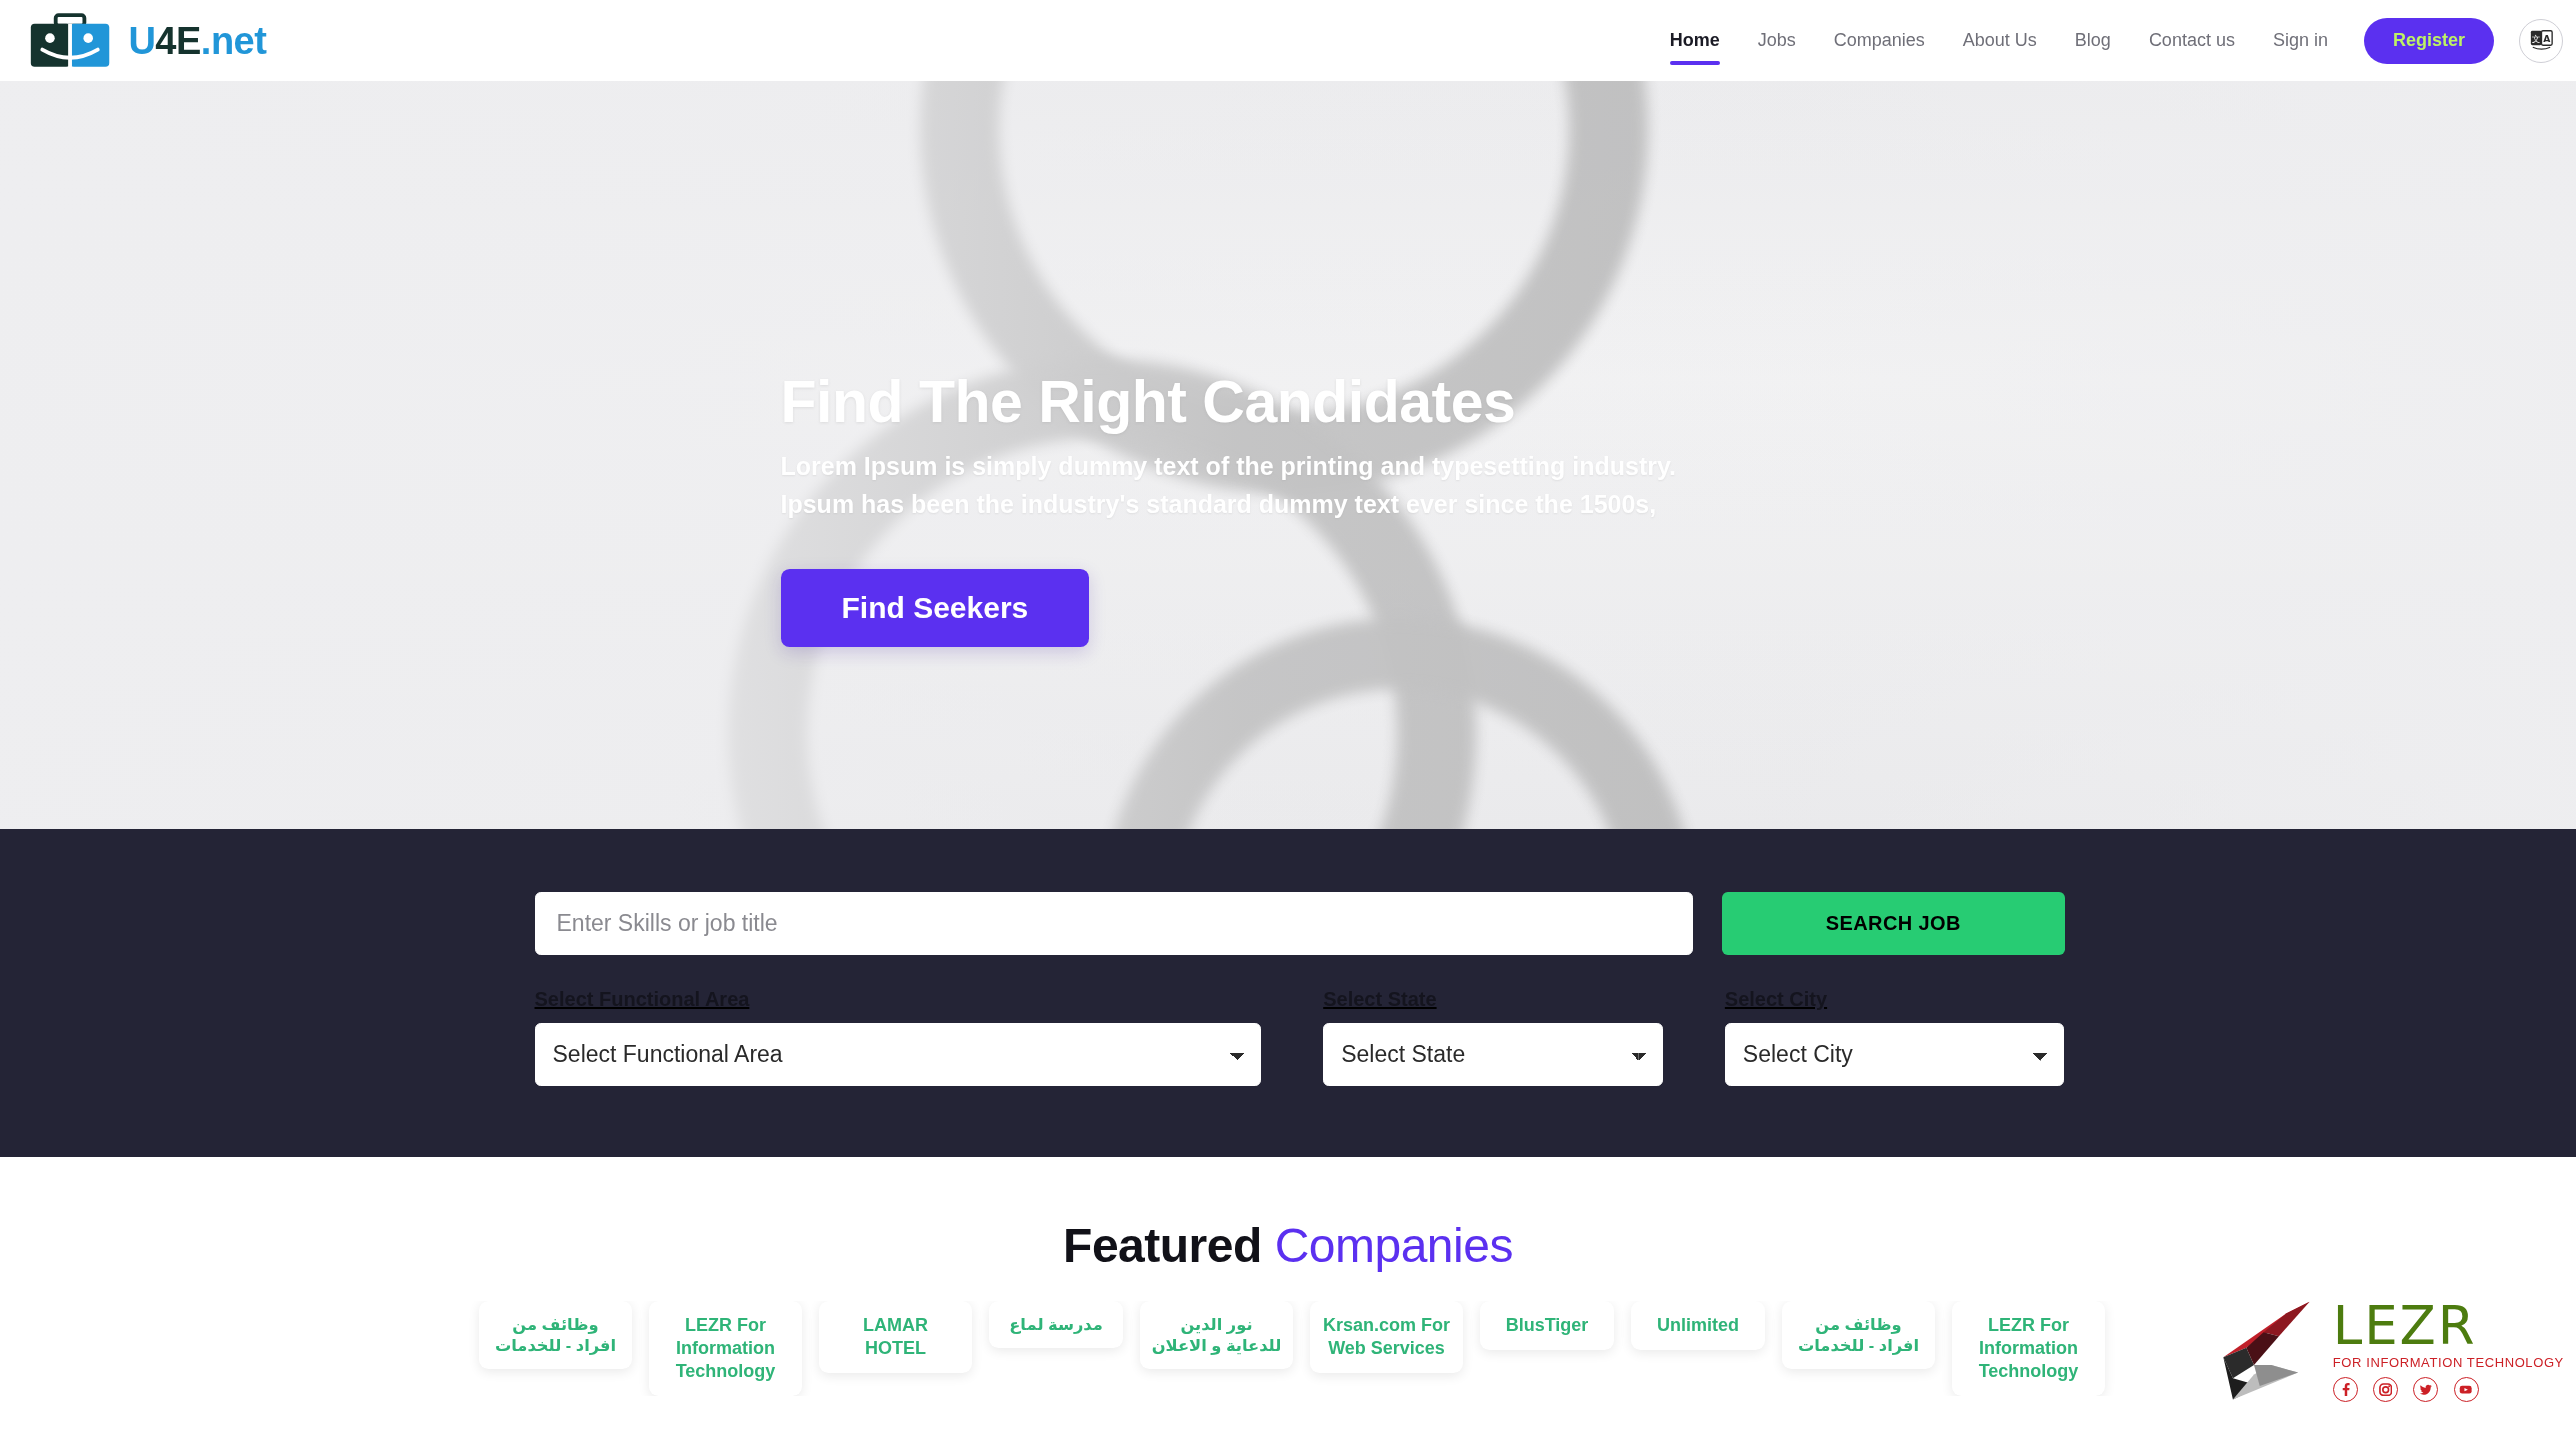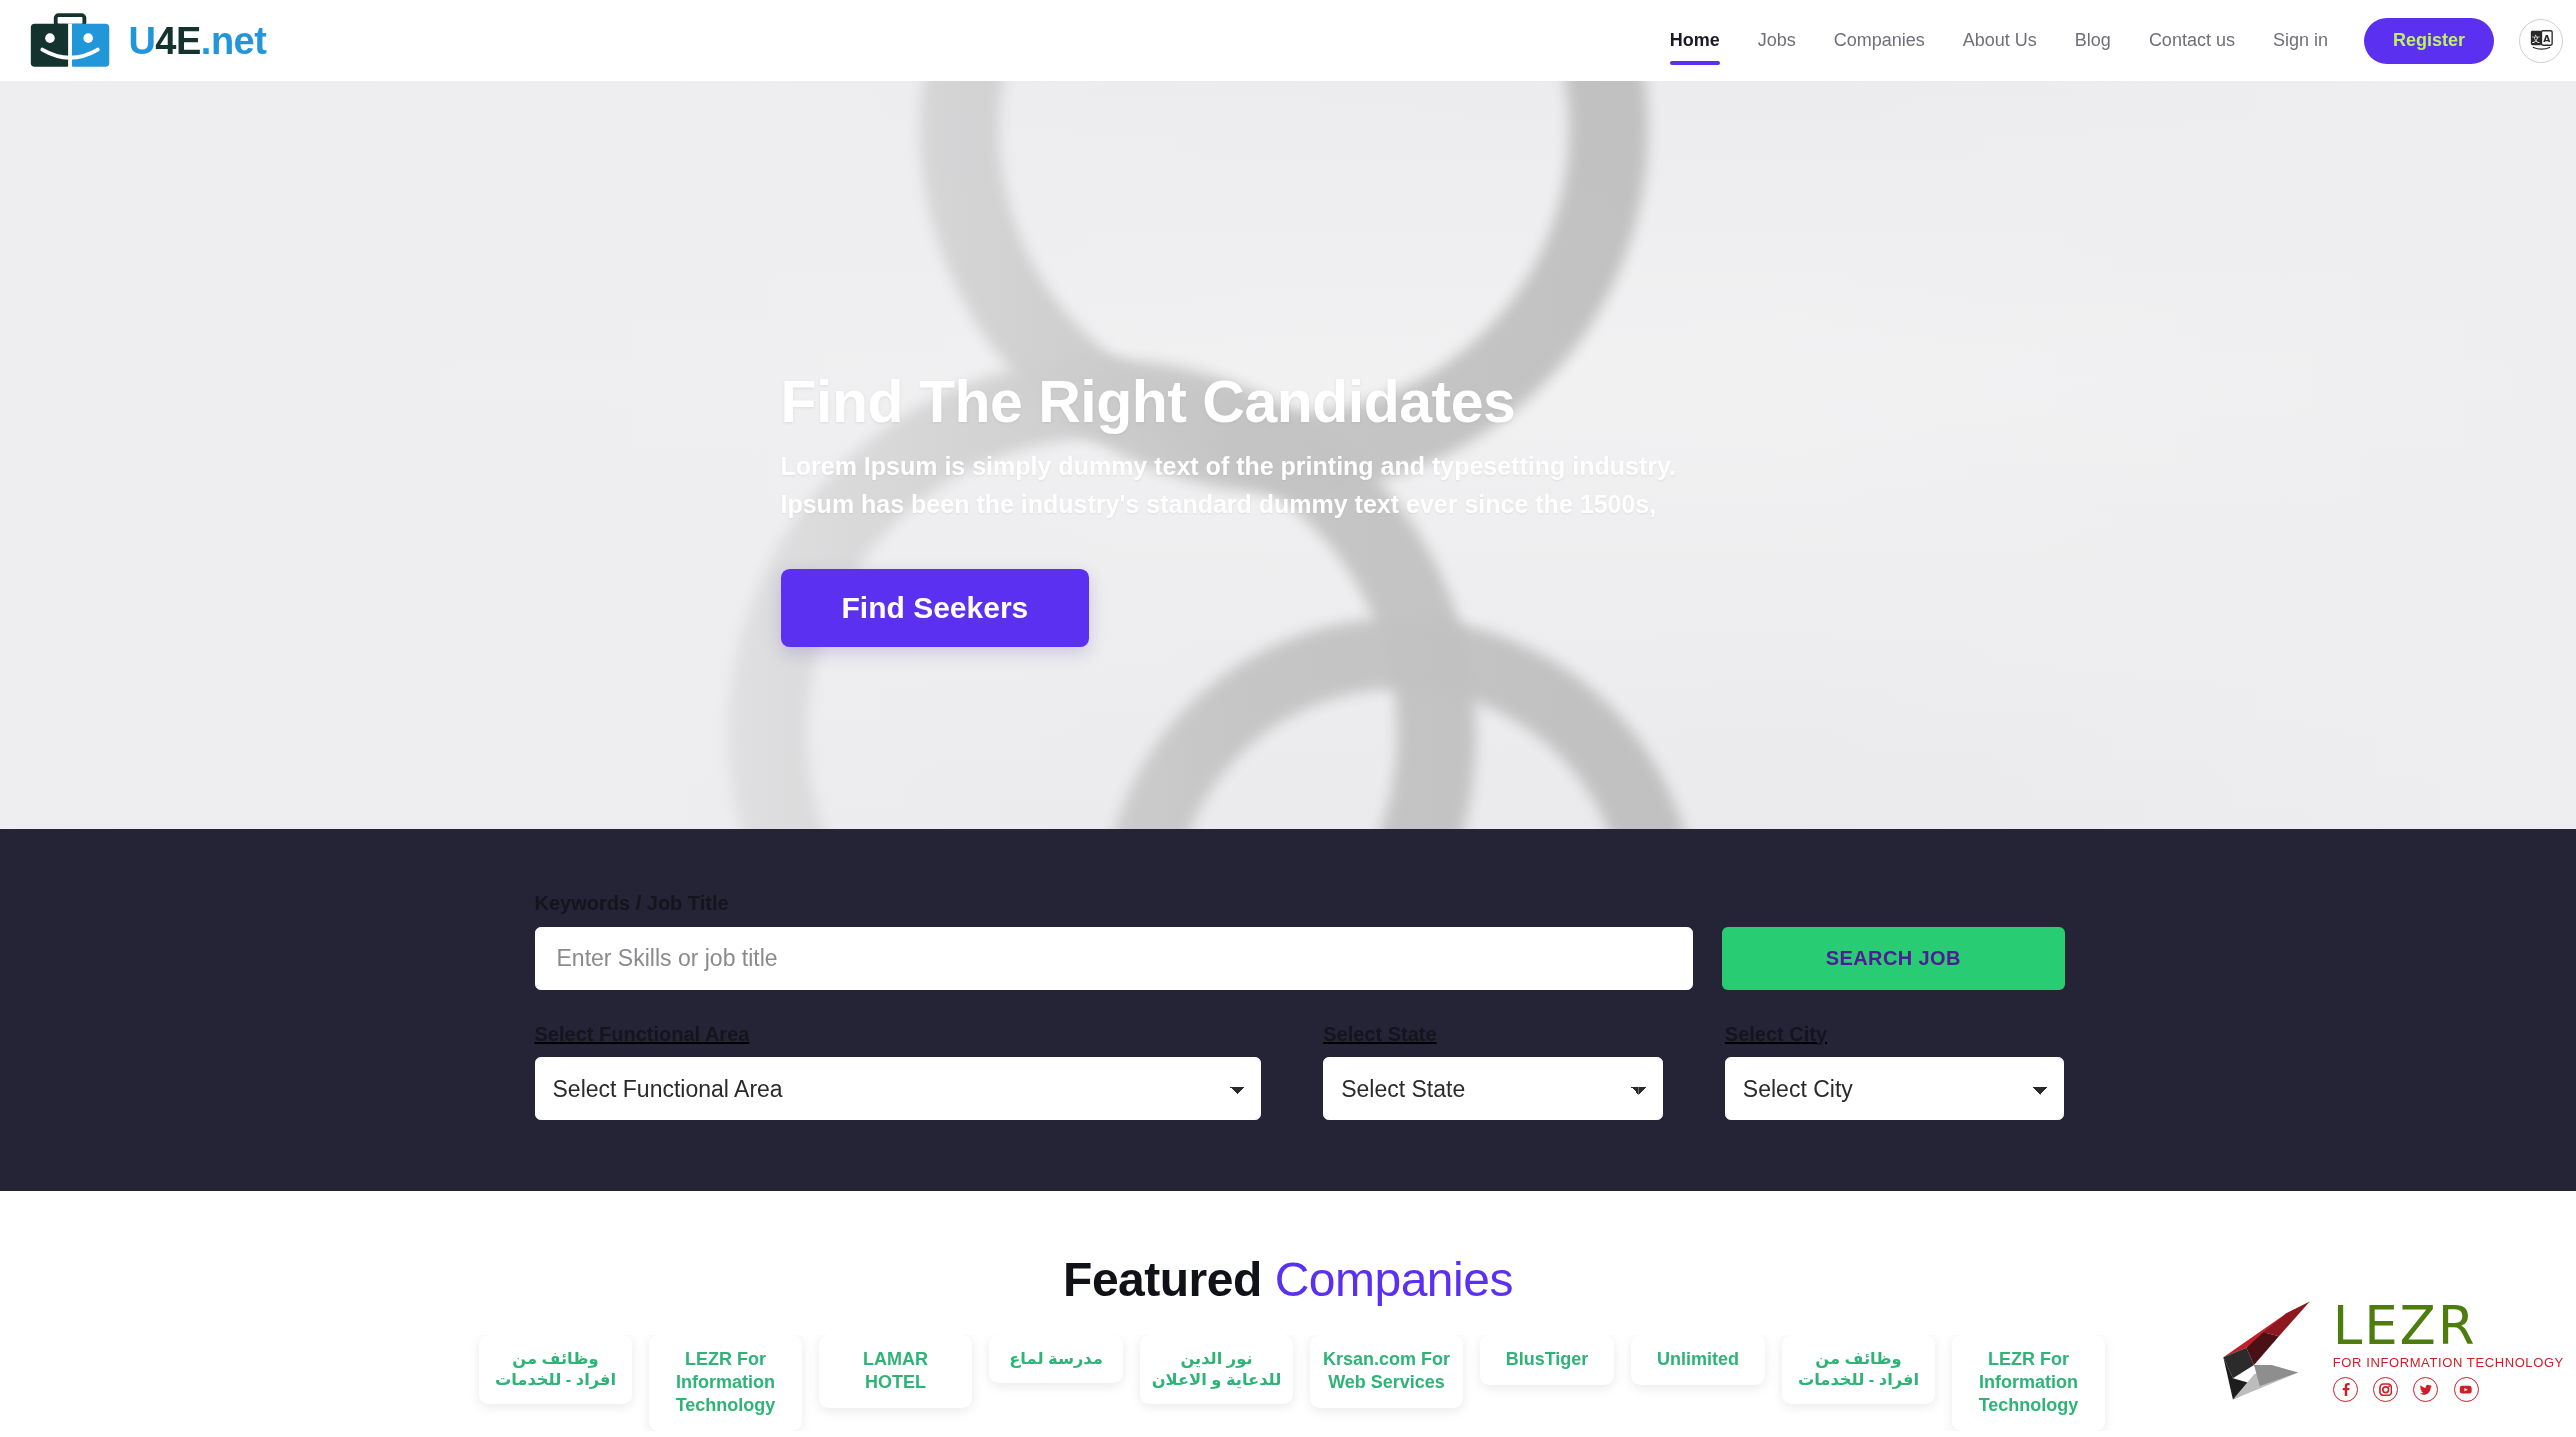--- a/index.html
+++ b/index.html
@@ -176,21 +176,21 @@
     font-size: 23px;
     color: #2a2a2a;
     padding: 0 21px;
     font-family: inherit;
   }
   .kw-input::placeholder { color: #8a8a90; }
   .search-btn {
     width: 351px;
     height: 63px;
     background: #27cc73;
-    color: #4c1d95;
+    color: #000000;
     border: none;
     border-radius: 5.8px;
     font-size: 20px;
     font-weight: 700;
     letter-spacing: 0.4px;
     cursor: pointer;
     font-family: inherit;
   }
   .row-2 { display: flex; align-items: flex-start; gap: 62px; margin-top: 33px; text-decoration: underline; }
   .sel-group.wide { width: 751px; }
@@ -357,21 +357,20 @@
       </p>
       <button class="hero-cta">Find Seekers</button>
     </div>
   </div>
 </section>
 
 <section class="search-band">
   <div class="search-inner">
     <div class="row-1">
       <div class="kw-group">
-        <label class="field-label">Keywords / Job Title</label>
         <input class="kw-input" type="text" placeholder="Enter Skills or job title" style="">
       </div>
       <button class="search-btn">SEARCH JOB</button>
     </div>
 
     <div class="row-2">
       <div class="sel-group wide">
         <label class="field-label">Select Functional Area</label>
         <select class="sel">
           <option>Select Functional Area</option>

